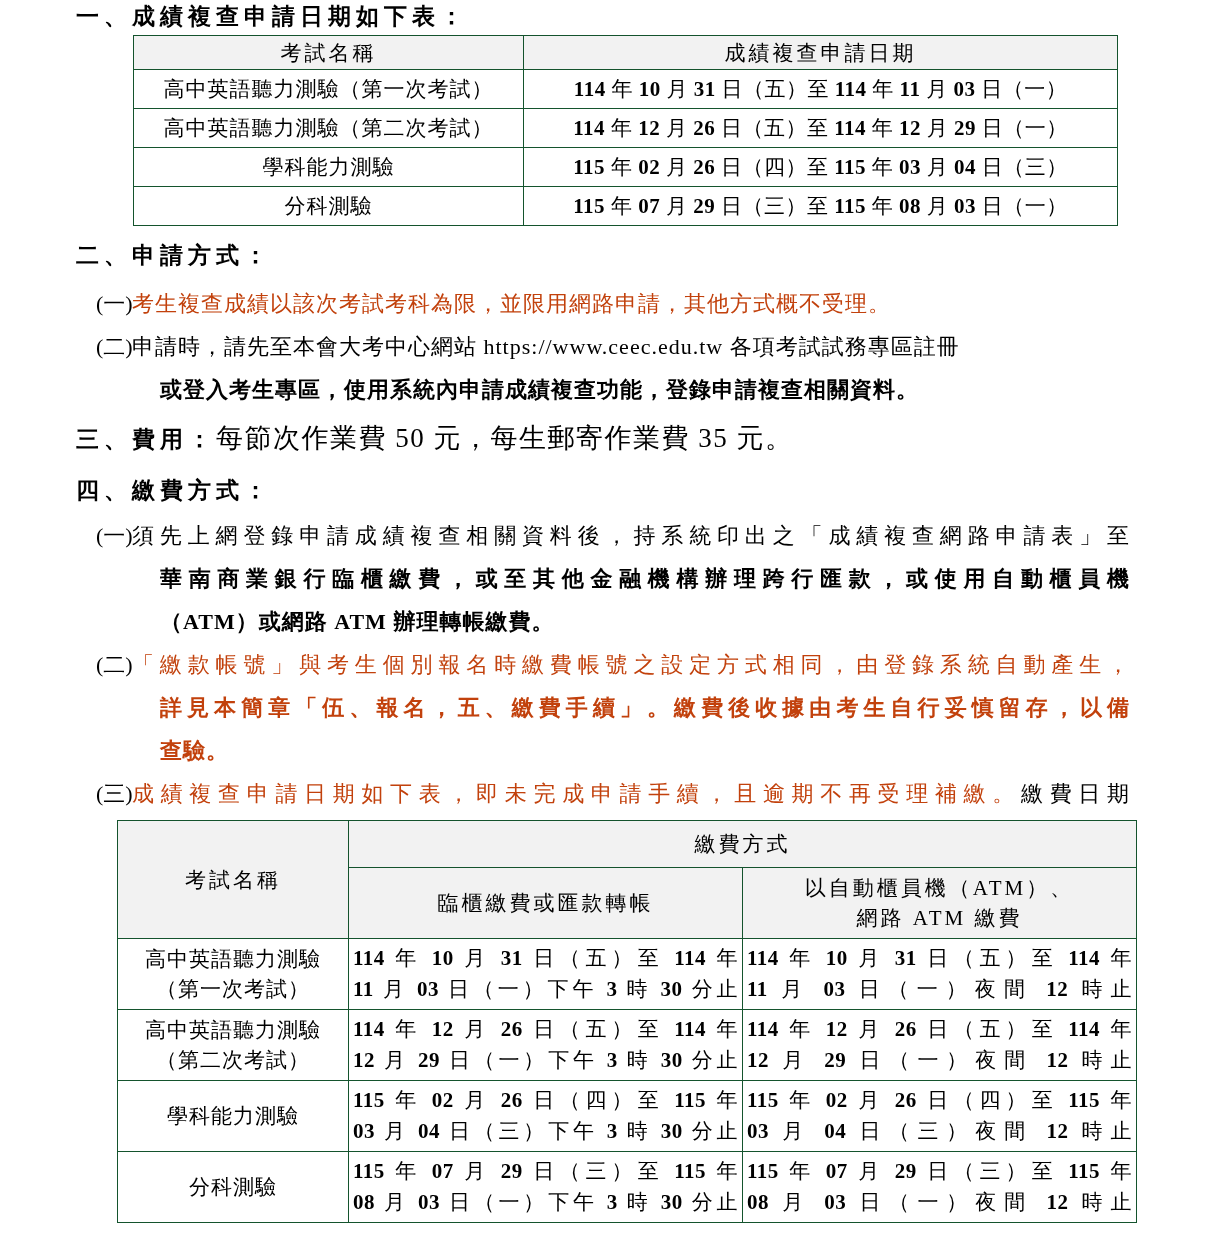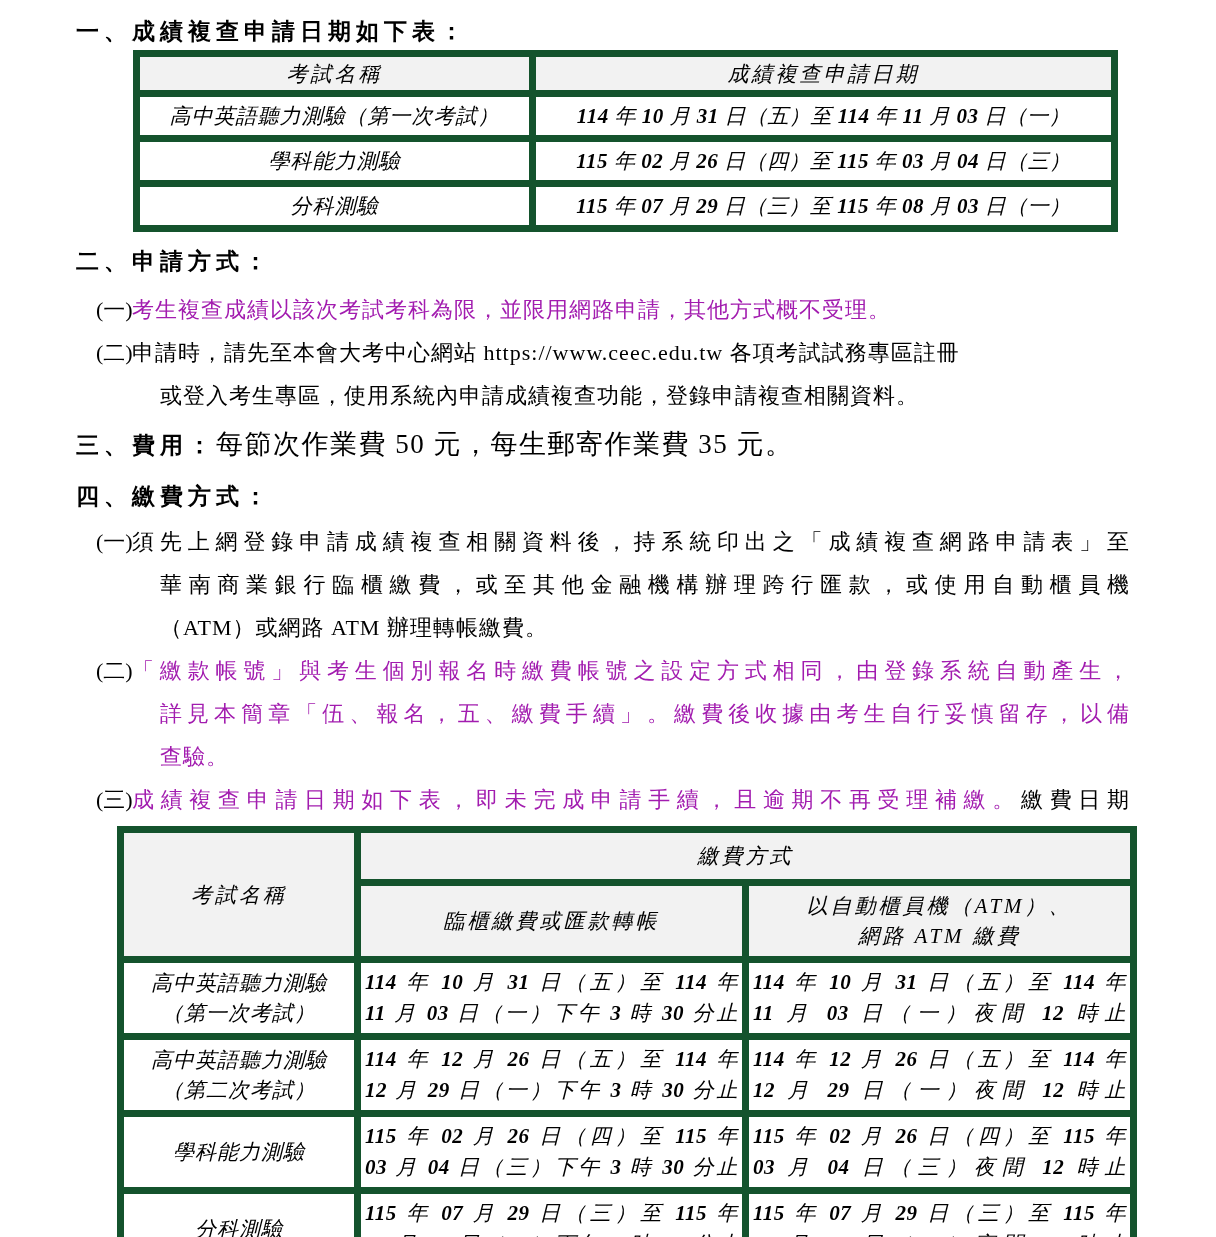--- a/index.html
+++ b/index.html
@@ -1,44 +1,44 @@
 <!DOCTYPE html>
 <html><head>
 <meta charset="utf-8">
 <style>
   html,body{margin:0;padding:0;}
   body{
     width:1216px;height:1237px;overflow:hidden;background:#fff;color:#000;
     font-family:"Liberation Serif","DejaVu Serif",serif;
   }
-  .doc{position:relative;width:1216px;height:1237px;overflow:hidden;padding-top:18px;box-sizing:border-box;}
+  .doc{position:relative;width:1216px;height:1237px;overflow:hidden;padding-top:3px;box-sizing:border-box;}
 
   
   .heading{
     font-weight:bold;font-size:23px;line-height:28px;margin-left:76px;
     letter-spacing:5px;
   }
   .h-s2{margin-top:15px;line-height:30px;}
   .h-s3{margin-top:12px;line-height:30px;}
   .h-s4{margin-top:21px;line-height:30px;}
   .h-s3 .plain{font-weight:normal;letter-spacing:1.5px;font-size:27px;}
 
   
   .para{display:flex;margin-left:96px;width:1034px;font-size:22px;line-height:43px;letter-spacing:1px;}
   .para .marker{flex:none;width:36px;letter-spacing:0;}
   .para .pbody{flex:1;}
-  .pline.cont{padding-left:28px;}
+  .pline.cont{padding-left:28px;font-weight:bold;}
   .pline.fill{text-align:justify;text-align-last:justify;}
   .mt8{margin-top:8px;}
   .mt11{margin-top:11px;}
-  .red{color:#a21caf;}
+  .red{color:#c2410c;}
 
   
   table{border-collapse:collapse;table-layout:fixed;}
-  td,th{border:7px solid #14532d;font-weight:normal;overflow:hidden;font-style:italic;}
+  td,th{border:1px solid #14532d;font-weight:normal;overflow:hidden;}
   .thbg{background:#f2f2f2;text-align:center;letter-spacing:3px;}
 
   .t1{margin:4px 0 0 133px;width:985px;font-size:21px;}
   .t1 .c1{width:387px;}
   .t1 th{height:31px;}
   .t1 td{height:36px;text-align:center;letter-spacing:1px;margin-top:48px;}
   .t1 td.date{letter-spacing:0.5px;}
 
   .t2{margin:5px 0 0 117px;width:1020px;font-size:21px;}
   .t2 .c1{width:228px;}
@@ -62,20 +62,24 @@
     <tbody>
         <tr>
       <th class="c1 thbg">考試名稱</th>
       <th class="thbg">成績複查申請日期</th>
     </tr>
     <tr>
       <td>高中英語聽力測驗（第一次考試）</td>
       <td class="date"><b>114</b> 年 <b>10</b> 月 <b>31</b> 日（五）至 <b>114</b> 年 <b>11</b> 月 <b>03</b> 日（一）</td>
     </tr>
     <tr>
+      <td>高中英語聽力測驗（第二次考試）</td>
+      <td class="date"><b>114</b> 年 <b>12</b> 月 <b>26</b> 日（五）至 <b>114</b> 年 <b>12</b> 月 <b>29</b> 日（一）</td>
+    </tr>
+    <tr>
       <td>學科能力測驗</td>
       <td class="date"><b>115</b> 年 <b>02</b> 月 <b>26</b> 日（四）至 <b>115</b> 年 <b>03</b> 月 <b>04</b> 日（三）</td>
     </tr>
     <tr>
       <td>分科測驗</td>
       <td class="date"><b>115</b> 年 <b>07</b> 月 <b>29</b> 日（三）至 <b>115</b> 年 <b>08</b> 月 <b>03</b> 日（一）</td>
     </tr>
   </tbody>
     </table>
 

